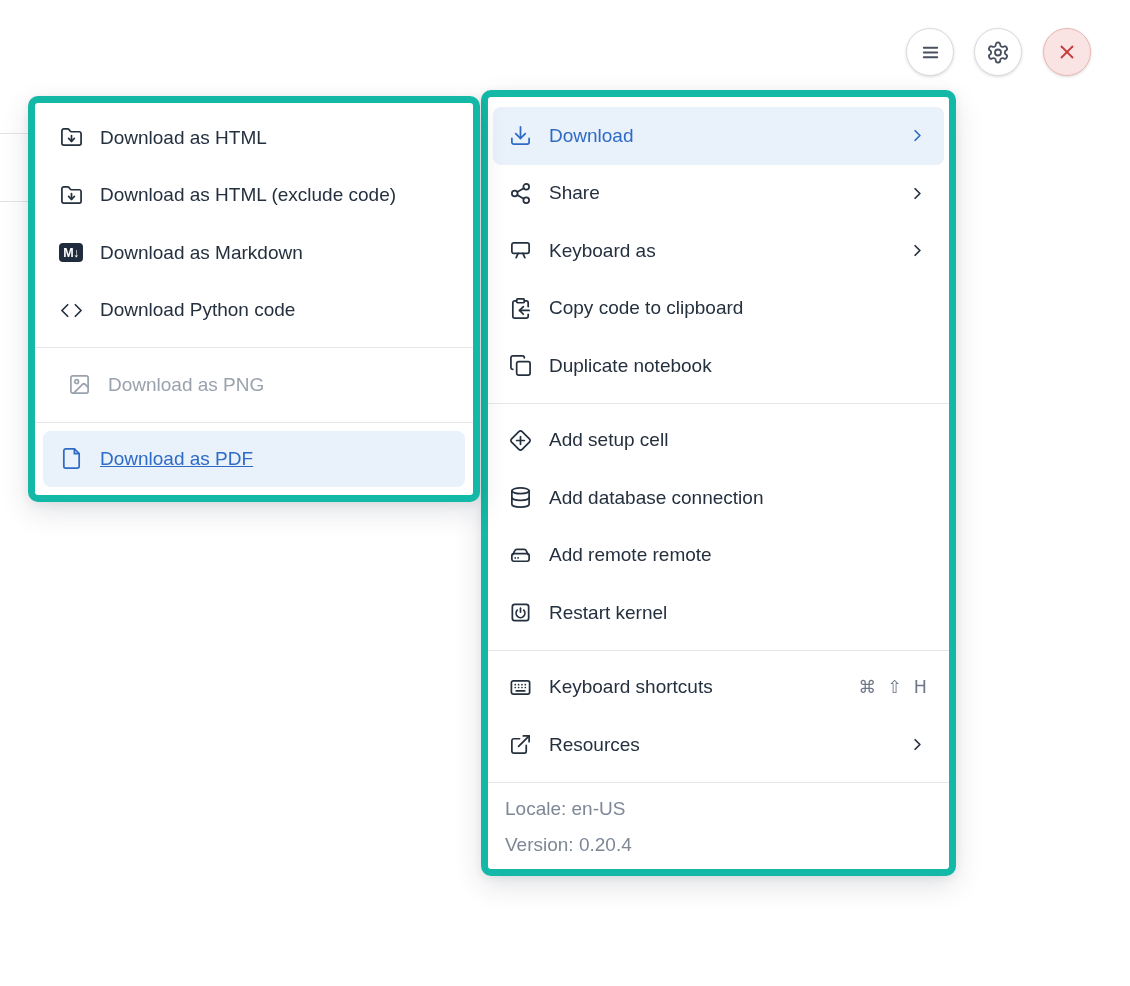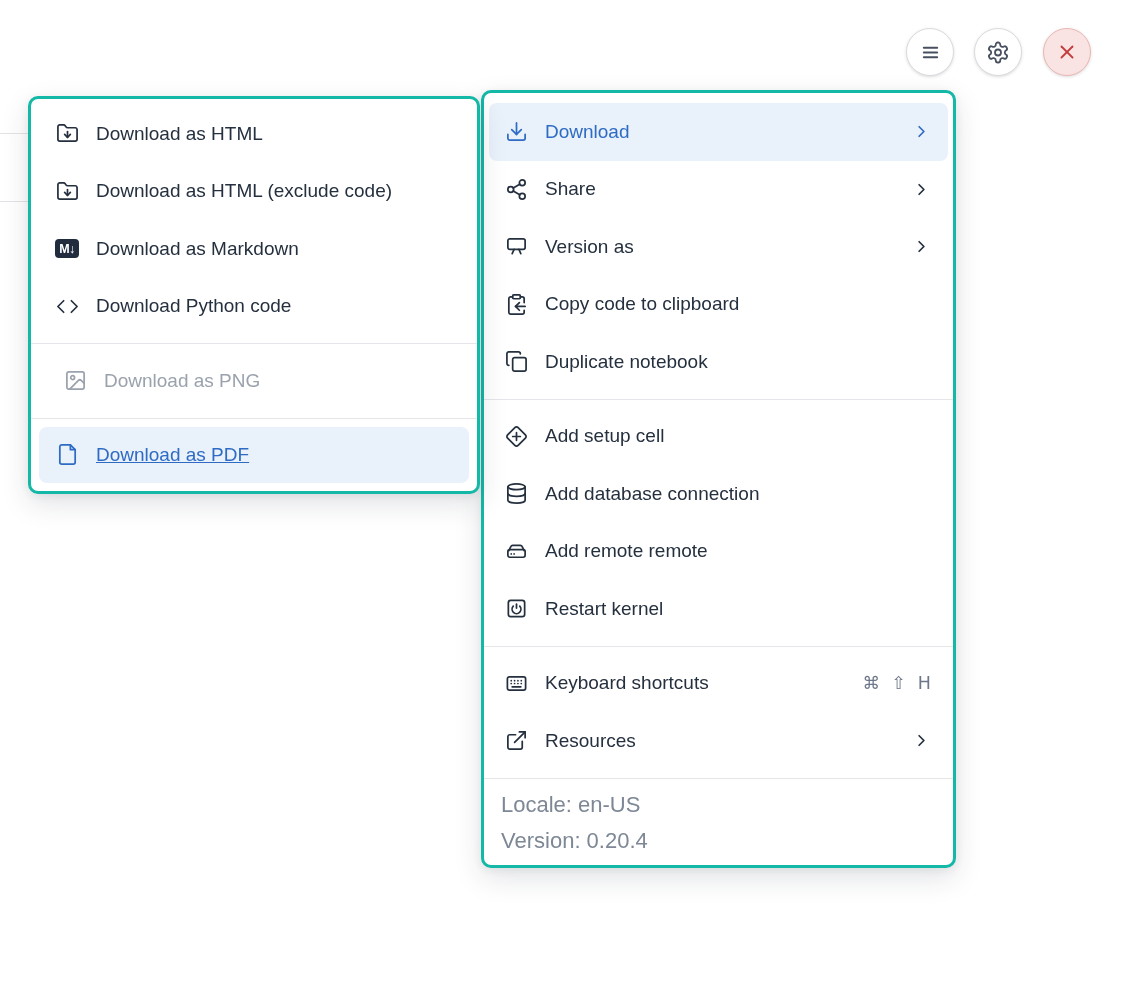--- a/index.html
+++ b/index.html
@@ -17,21 +17,21 @@
     position:absolute;top:28px;width:48px;height:48px;border-radius:50%;
     border:1.5px solid #dadbe0;background:#fff;
     box-shadow:0 1px 3px rgba(60,60,70,.18);
     display:flex;align-items:center;justify-content:center;
     color:#48505f;cursor:pointer;box-sizing:border-box;
   }
   .circle-btn.danger{background:#f9e4e3;border-color:#eab7b3;color:#c43c3c;}
 
   
   .panel{
-    position:absolute;background:#fff;border:3px solid #14b8a6;border-radius:10px;
+    position:absolute;background:#fff;border:7px solid #14b8a6;border-radius:10px;
     box-shadow:0 10px 28px rgba(30,40,60,.13),0 2px 8px rgba(30,40,60,.07);
     box-sizing:border-box;z-index:5;
   }
   .main-menu{left:481px;top:90px;width:475px;padding:10px 0 0 0;}
   .sub-menu{left:28px;top:96px;width:452px;padding:6px 0 8px 0;z-index:6;}
 
   .menu-item{
     display:flex;align-items:center;gap:17px;height:57.5px;
     padding:0 22px 0 20px;font-size:19px;color:#25303f;cursor:pointer;
   }
@@ -44,21 +44,21 @@
   .lbl{white-space:nowrap;}
   .ic{width:24px;height:24px;display:flex;align-items:center;justify-content:center;flex:none;}
   .ic svg{display:block;}
   .chev{margin-left:auto;display:flex;align-items:center;}
   .shortcut{
     margin-left:auto;color:#6d7789;font-size:17.5px;white-space:pre;word-spacing:6px;
     font-family:"DejaVu Sans","Liberation Sans",sans-serif;
   }
   .sep{height:1px;background:#e4e6ea;margin:8px 0;}
   .menu-footer{border-top:1px solid #e4e6ea;margin-top:8px;padding:8px 0 6px 17px;
-    color:#7d8795;font-size:22px;}
+    color:#7d8795;font-size:19px;}
   .menu-footer div{line-height:36px;}
   .md-badge{
     width:27px;height:19px;background:#202c3e;color:#fff;border-radius:4px;
     font-size:12.5px;font-weight:bold;display:flex;align-items:center;justify-content:center;
     letter-spacing:-0.5px;
   }
 </style>
 </head>
 <body>
 
@@ -128,21 +128,21 @@
     </div>
 
     <div class="menu-item">
       <span class="ic">
         <svg width="23" height="23" viewBox="0 0 24 24" fill="none" stroke="currentColor" stroke-width="1.8" stroke-linecap="round" stroke-linejoin="round">
             <rect x="3" y="4" width="18" height="11" rx="2"></rect>
             <path d="m9.5 15-2 4.5"></path>
             <path d="m14.5 15 2 4.5"></path>
           </svg>
       </span>
-      <span class="lbl">Version as</span>
+      <span class="lbl">Keyboard as</span>
       <span class="chev">
         <svg width="19" height="19" viewBox="0 0 24 24" fill="none" stroke="currentColor" stroke-width="2.2" stroke-linecap="round" stroke-linejoin="round">
             <path d="m9 18 6-6-6-6"></path>
           </svg>
       </span>
     </div>
 
     <div class="menu-item">
       <span class="ic">
         <svg width="23" height="23" viewBox="0 0 24 24" fill="none" stroke="currentColor" stroke-width="1.8" stroke-linecap="round" stroke-linejoin="round">

